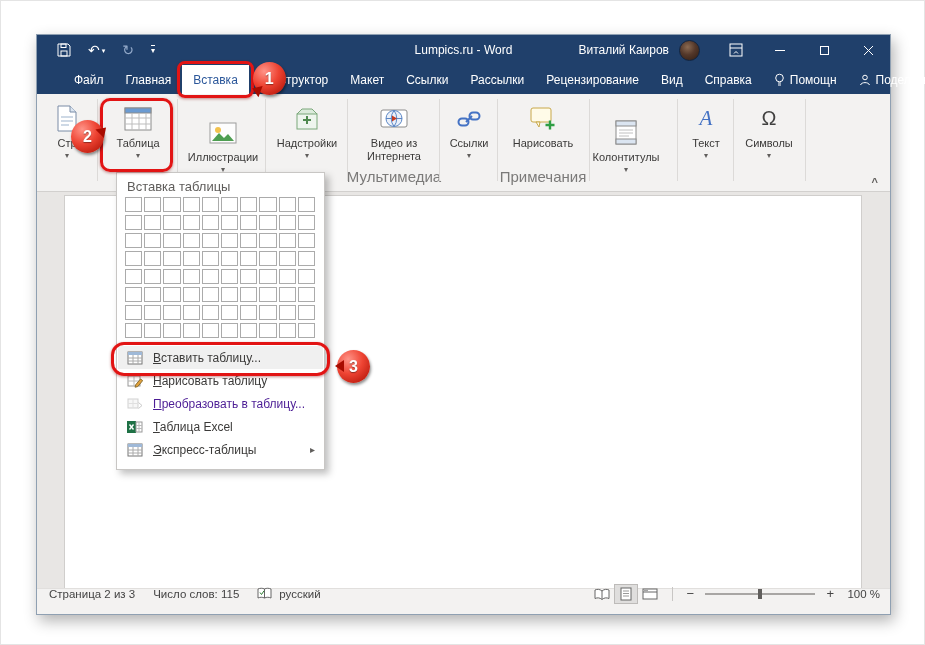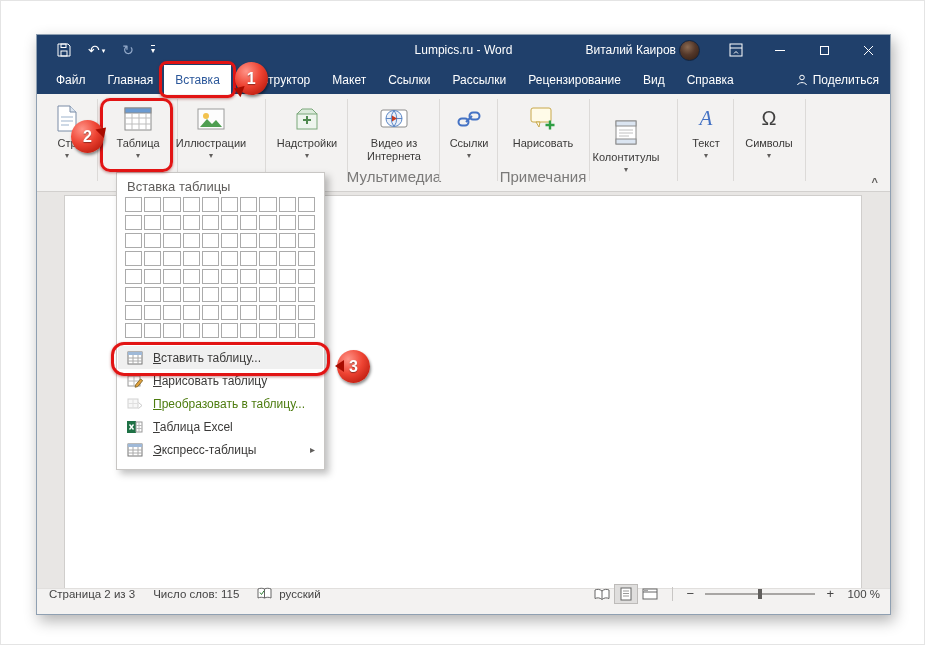--- a/index.html
+++ b/index.html
@@ -15,31 +15,31 @@
   .titlebar { height:30px; background:#20406b; color:#fff; font-size:12px;
               display:flex; align-items:center; position:relative; }
   .qat { display:flex; align-items:center; gap:17px; margin-left:20px; }
   .qat-btn { display:flex; align-items:center; color:#fff; font-size:14px; line-height:1; cursor:default; }
   .qat-caret { font-size:7px; margin-left:2px; }
   .qat-custom { font-size:8px; border-top:1px solid #fff; padding-top:1px; }
   .qat-redo { color:#93a9c9; }
   .title-text { position:absolute; left:50%; top:0; transform:translateX(-50%); height:30px;
                 display:flex; align-items:center; white-space:nowrap; }
   .title-right { margin-left:auto; display:flex; align-items:center; height:30px; }
-  .user-name { margin-right:3px; white-space:nowrap; }
+  .user-name { margin-right:10px; white-space:nowrap; }
   .avatar { width:21px; height:21px; border-radius:50%; margin-right:14px;
             background:radial-gradient(circle at 40% 32%, #8a6a52 0%, #54382a 45%, #2e1c12 100%);
             border:1px solid #12243f; }
   .tb-btn { width:44px; height:30px; display:flex; align-items:center; justify-content:center; }
   .min-glyph { width:10px; height:1px; background:#fff; }
   .max-glyph { width:9px; height:9px; border:1px solid #fff; }
 
   
   .tabrow { height:29px; background:#20406b; display:flex; align-items:stretch;
-            color:#fff; font-size:12px; position:relative; padding-left:8px; }
+            color:#fff; font-size:12px; position:relative; padding-left:26px; }
   .tab { padding:0 11px; display:flex; align-items:center; white-space:nowrap; position:relative; }
   .tab.active { background:#fff; color:#2b579a; }
   .tab-right { margin-left:auto; display:flex; }
   .tab .ticon { margin-right:5px; display:flex; align-items:center; }
 
   
   .ribbon { height:98px; background:#f3f2f1; border-bottom:1px solid #d2d0ce; position:relative; }
   .rgroup { position:absolute; top:2px; height:92px; display:flex; flex-direction:column; align-items:center; }
   .rbtn { display:flex; flex-direction:column; align-items:center; padding-top:4px; width:100%; }
   .rb-icon { height:37px; display:flex; align-items:center; justify-content:center; }
@@ -58,21 +58,21 @@
   .dropdown { position:absolute; left:79px; top:137px; width:209px; height:298px; background:#fff;
               border:1px solid #c8c6c4; box-shadow:4px 4px 7px rgba(0,0,0,.25); z-index:150; }
   .dd-title { font-size:13px; color:#5f5d5b; padding:6px 0 0 10px; }
   .dd-grid { position:absolute; left:8px; top:24px; width:190px; display:grid;
              grid-template-columns:repeat(10,1fr); gap:3px 2px; }
   .grid-cell { height:15px; border:1px solid #ababab; background:#fff; }
   .dd-items { position:absolute; left:1px; right:1px; top:173px; }
   .dd-item { height:23px; display:flex; align-items:center; padding:0 8px; font-size:12px;
              color:#3b3a39; position:relative; white-space:nowrap; }
   .dd-item.highlighted { background:#f0f0f0; }
-  .dd-item.disabled { color:#4d7c0f; }
+  .dd-item.disabled { color:#4c1d95; }
   .dd-item.disabled .mi-icon { opacity:.45; }
   .mi-icon { width:18px; display:flex; justify-content:center; margin-right:9px; }
   .mi-label { display:block; }
   .mi-label::first-letter { text-decoration:underline; }
   .mi-arrow { margin-left:auto; font-size:10px; color:#605e5c; }
 
   
   .statusbar { position:absolute; left:0; right:0; bottom:0; height:26px; background:#f3f2f1;
                border-top:1px solid #e1dfdd; display:flex; align-items:center;
                font-size:11.5px; color:#444; padding:0 10px 16px 12px; }
@@ -189,20 +189,29 @@
         </div>
     <div class="tab">
           <span>Вид</span>
         </div>
     <div class="tab">
           <span>Справка</span>
         </div>
     <div class="tab-right">
       <div class="tab">
         <span class="ticon">
+          <svg width="11" height="14" viewBox="0 0 11 14">
+                <circle cx="5.5" cy="5" r="3.8" fill="none" stroke="#fff"></circle>
+                <path d="M4 10h3M4 12h3" stroke="#fff"></path>
+              </svg>
+        </span>
+        <span>Помощн</span>
+      </div>
+      <div class="tab">
+        <span class="ticon">
           <svg width="12" height="12" viewBox="0 0 12 12">
                 <circle cx="6" cy="3.5" r="2.3" fill="none" stroke="#fff"></circle>
                 <path d="M1.5 11c1-3.2 8-3.2 9 0" fill="none" stroke="#fff"></path>
               </svg>
         </span>
         <span>Поделиться</span>
       </div>
     </div>
   </div>
 
@@ -236,21 +245,21 @@
         <span class="rb-caret">▾</span>
       </div>
       <span class="hl hl-table"></span>
       <div class="callout co2">
             <span class="tail tail2"></span>
             <span>2</span>
           </div>
     </div>
     <span class="rdivider" style="left:140px;"></span>
 
-    <div class="rgroup" style="left:134px;width:80px;">
+    <div class="rgroup" style="left:146px;width:80px;justify-content:center;">
       <div class="rbtn">
         <span class="rb-icon">
           <svg width="28" height="26" viewBox="0 0 28 26">
                 <rect x="1" y="3" width="26" height="20" fill="#fdfdfd" stroke="#9b9b9b"></rect>
                 <circle cx="9" cy="10" r="3" fill="#f2c24e"></circle>
                 <path d="M3 21l7-8 5 5 4-4 6 7z" fill="#4e9e51"></path>
               </svg>
         </span>
         <span class="rb-label">Иллюстрации</span>
         <span class="rb-caret">▾</span>

